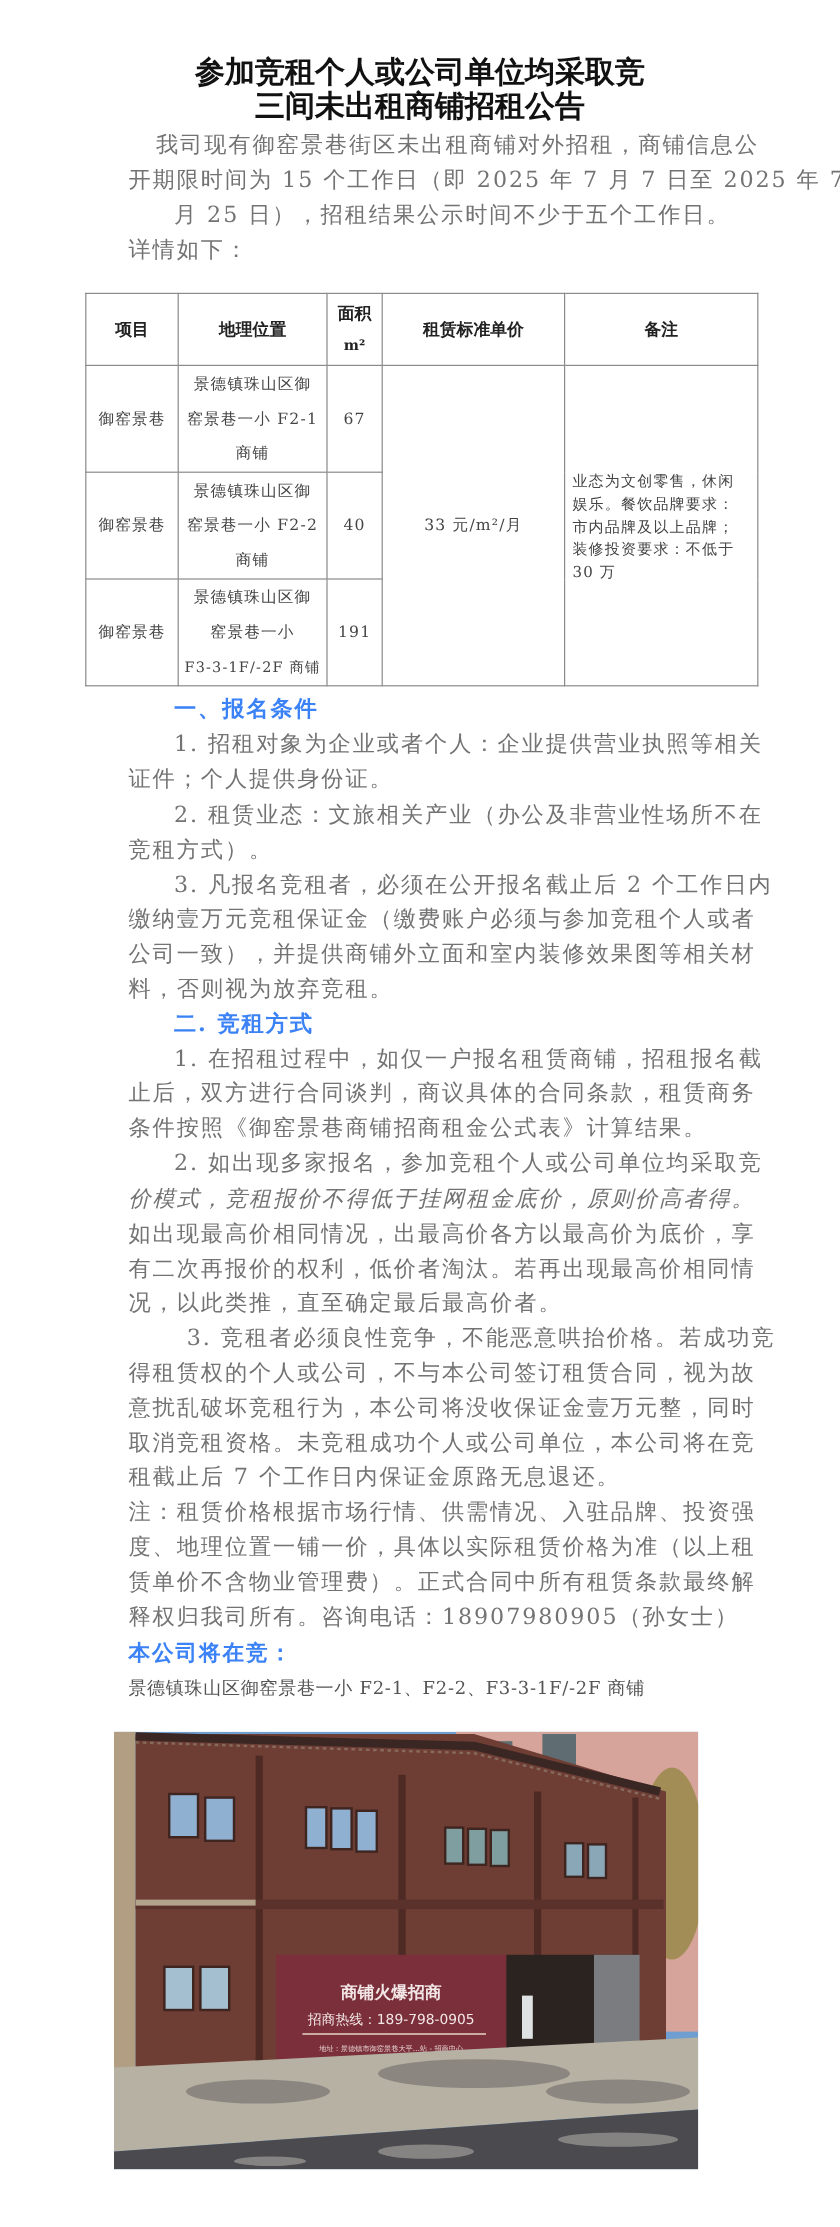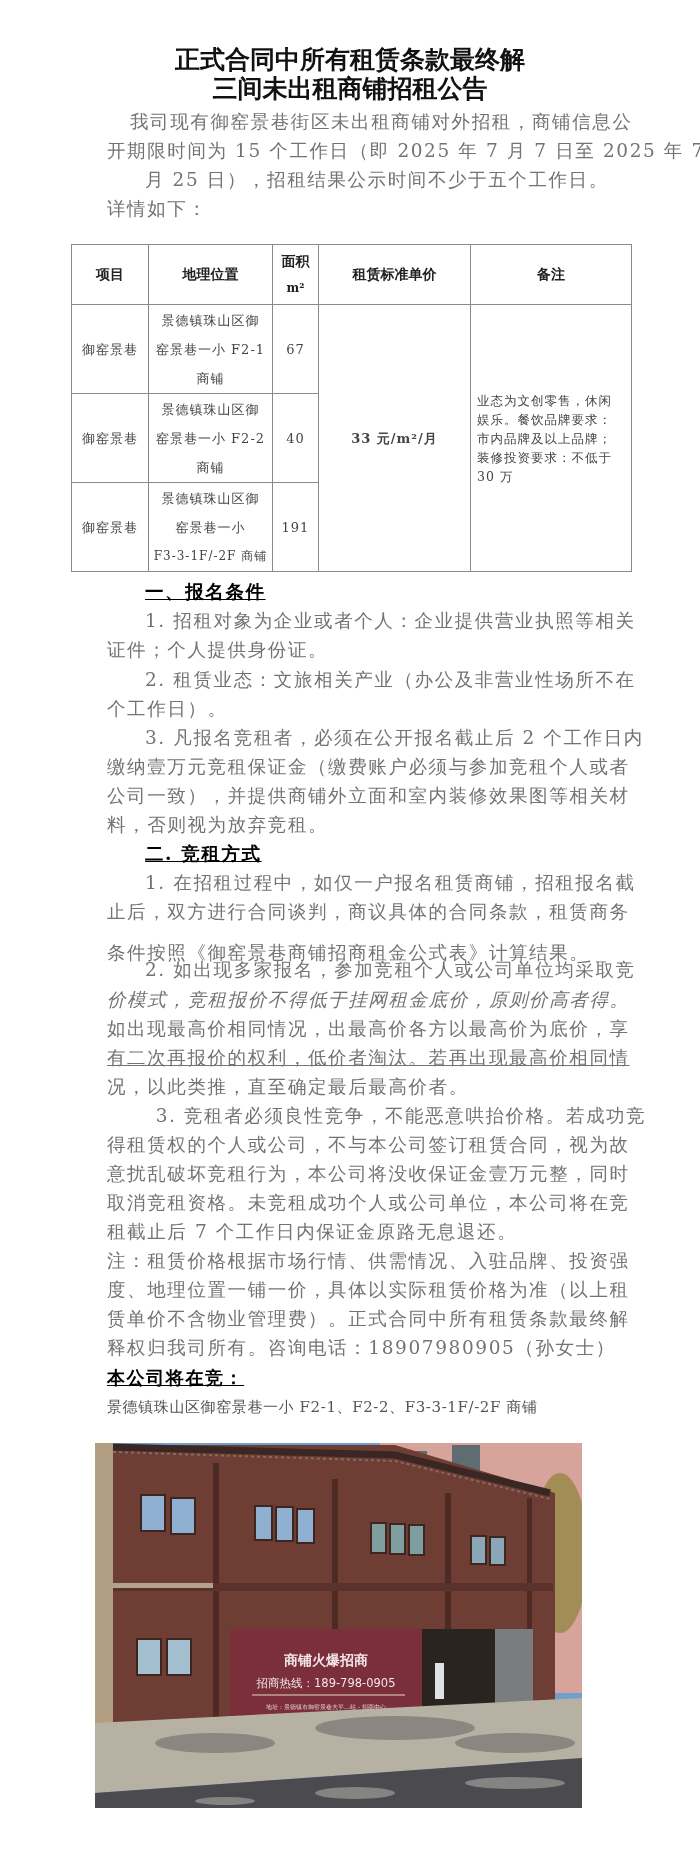--- a/index.html
+++ b/index.html
@@ -3,34 +3,34 @@
 <meta charset="utf-8">
 <style>
   html, body { margin: 0; padding: 0; background: #ffffff; }
   body { width: 700px; height: 1856px; position: relative; overflow: hidden;
          font-family: "DejaVu Serif", "Liberation Serif", serif; color: #2a2a2a; }
   .title { position: absolute; left: 0; width: 700px; text-align: center;
            font-family: "DejaVu Serif", "Liberation Serif", serif; font-weight: bold;
            font-size: 25px; color: #111; letter-spacing: 0px; line-height: 28px; }
   .line { position: absolute; left: 107px; width: 512px; font-size: 18.5px; line-height: 24px;
           white-space: nowrap; letter-spacing: 1.6px; color: #737373; }
-  .heading { font-weight: bold; color: #000000; text-decoration: underline; }
+  .heading { font-weight: bold; color: #3b82f6; }
   .small { font-size: 15px; color: #555; letter-spacing: 0.6px; }
   table.lease { position: absolute; left: 71px; top: 244px; width: 560px; border-collapse: collapse;
                 font-size: 13px; color: #444; table-layout: fixed; }
   table.lease td, table.lease th { border: 1.3px solid #8a8a8a; text-align: center; vertical-align: middle; padding: 0; }
   table.lease th { font-weight: bold; color: #222; font-size: 14px; height: 59px; }
   table.lease td { height: 88px; line-height: 29px; letter-spacing: 1px; margin-left: 48px; }
   td.remark { text-align: left !important; vertical-align: middle; padding: 0 6px !important; line-height: 19px !important; font-size: 12.5px; }
   .photo { position: absolute; left: 95px; top: 1443px; width: 487px; height: 365px; overflow: hidden; }
 </style>
 </head>
 <body>
 
-<div class="title" style="top:46px;">正式合同中所有租赁条款最终解</div>
+<div class="title" style="top:46px;">参加竞租个人或公司单位均采取竞</div>
 <div class="title" style="top:75px;">三间未出租商铺招租公告</div>
 
 <div class="line" style="top:110px; left:130px; width:490px;">我司现有御窑景巷街区未出租商铺对外招租，商铺信息公</div>
 <div class="line" style="top:139px;">开期限时间为 15 个工作日（即 2025 年 7 月 7 日至 2025 年 7</div>
 <div class="line" style="top:168px; left:145px;">月 25 日），招租结果公示时间不少于五个工作日。</div>
 <div class="line" style="top:197px;">详情如下：</div>
 
 <table class="lease">
   <colgroup>
     <col style="width:77px">
@@ -51,21 +51,21 @@
     <th>备注</th>
   </tr>
   <tr>
     <td>御窑景巷</td>
     <td>
       <div>景德镇珠山区御</div>
       <div>窑景巷一小 F2-1</div>
       <div>商铺</div>
     </td>
     <td>67</td>
-    <td rowspan="3" style="vertical-align:middle;font-weight:bold;">
+    <td rowspan="3" style="vertical-align:middle;">
       <span>33 元/m²/月</span>
     </td>
     <td class="remark" rowspan="3">
       <div>业态为文创零售，休闲</div>
       <div>娱乐。餐饮品牌要求：</div>
       <div>市内品牌及以上品牌；</div>
       <div>装修投资要求：不低于</div>
       <div>30 万</div>
     </td>
   </tr>
@@ -87,34 +87,34 @@
     </td>
     <td>191</td>
   </tr>
 </tbody>
   </table>
 
 <div class="line heading" style="top:580px; left:145px;">一、报名条件</div>
 <div class="line" style="top:609px; left:145px; width:475px;">1. 招租对象为企业或者个人：企业提供营业执照等相关</div>
 <div class="line" style="top:638px;">证件；个人提供身份证。</div>
 <div class="line" style="top:668px; left:145px;">2. 租赁业态：文旅相关产业（办公及非营业性场所不在</div>
-<div class="line" style="top:697px;">个工作日）。</div>
+<div class="line" style="top:697px;">竞租方式）。</div>
 <div class="line" style="top:726px; left:145px;">3. 凡报名竞租者，必须在公开报名截止后 2 个工作日内</div>
 <div class="line" style="top:755px;">缴纳壹万元竞租保证金（缴费账户必须与参加竞租个人或者</div>
 <div class="line" style="top:784px;">公司一致），并提供商铺外立面和室内装修效果图等相关材</div>
 <div class="line" style="top:813px;">料，否则视为放弃竞租。</div>
 
 <div class="line heading" style="top:842px; left:145px;">二. 竞租方式</div>
 <div class="line" style="top:871px; left:145px;">1. 在招租过程中，如仅一户报名租赁商铺，招租报名截</div>
 <div class="line" style="top:900px;">止后，双方进行合同谈判，商议具体的合同条款，租赁商务</div>
-<div class="line" style="top:929px;margin-top:12px;">条件按照《御窑景巷商铺招商租金公式表》计算结果。</div>
+<div class="line" style="top:929px;">条件按照《御窑景巷商铺招商租金公式表》计算结果。</div>
 <div class="line" style="top:958px; left:145px;">2. 如出现多家报名，参加竞租个人或公司单位均采取竞</div>
 <div class="line" style="top:988px;font-style:italic;">价模式，竞租报价不得低于挂网租金底价，原则价高者得。</div>
 <div class="line" style="top:1017px;">如出现最高价相同情况，出最高价各方以最高价为底价，享</div>
-<div class="line" style="top:1046px;text-decoration:underline;">有二次再报价的权利，低价者淘汰。若再出现最高价相同情</div>
+<div class="line" style="top:1046px;">有二次再报价的权利，低价者淘汰。若再出现最高价相同情</div>
 <div class="line" style="top:1075px;">况，以此类推，直至确定最后最高价者。</div>
 <div class="line" style="top:1104px; left:145px;text-align:center;">3. 竞租者必须良性竞争，不能恶意哄抬价格。若成功竞</div>
 <div class="line" style="top:1133px;">得租赁权的个人或公司，不与本公司签订租赁合同，视为故</div>
 <div class="line" style="top:1162px;">意扰乱破坏竞租行为，本公司将没收保证金壹万元整，同时</div>
 <div class="line" style="top:1191px;">取消竞租资格。未竞租成功个人或公司单位，本公司将在竞</div>
 <div class="line" style="top:1220px;">租截止后 7 个工作日内保证金原路无息退还。</div>
 
 <div class="line" style="top:1249px;">注：租赁价格根据市场行情、供需情况、入驻品牌、投资强</div>
 <div class="line" style="top:1278px;">度、地理位置一铺一价，具体以实际租赁价格为准（以上租</div>
 <div class="line" style="top:1307px;">赁单价不含物业管理费）。正式合同中所有租赁条款最终解</div>

